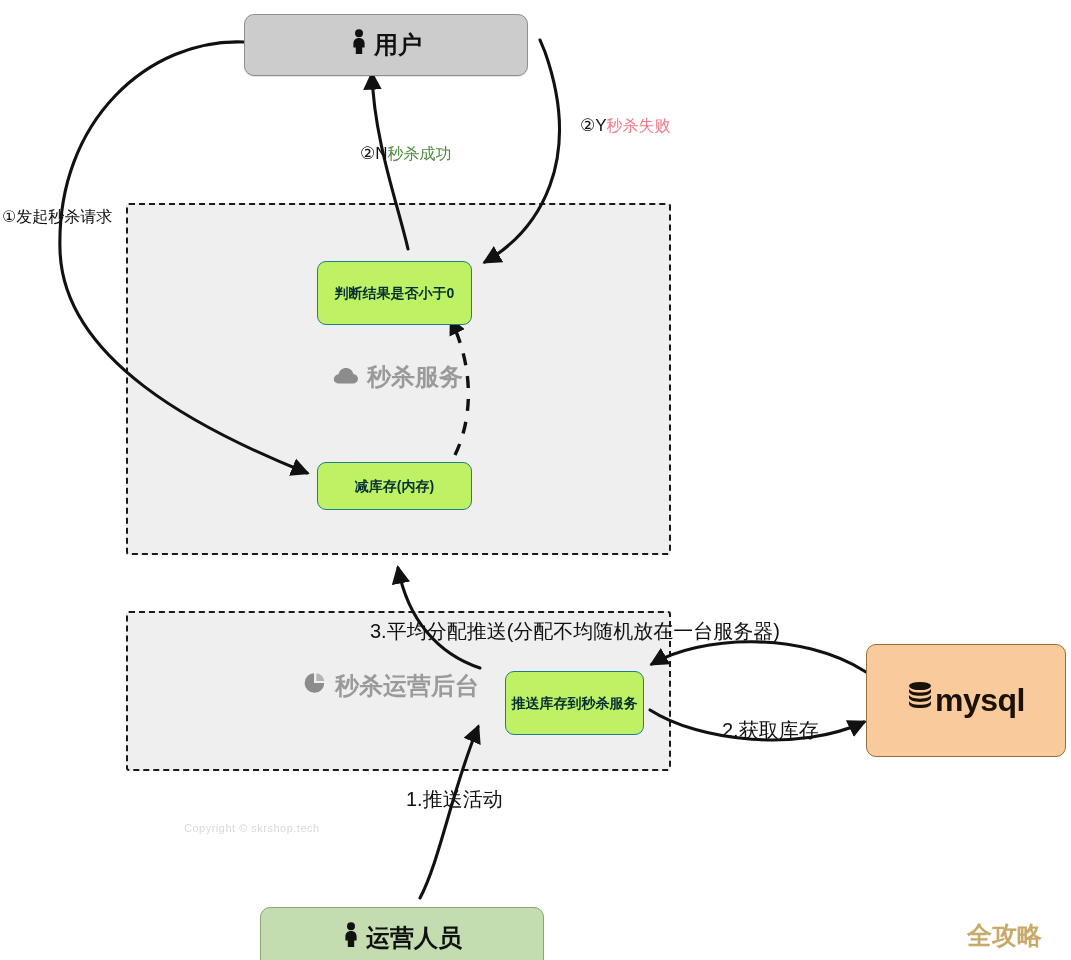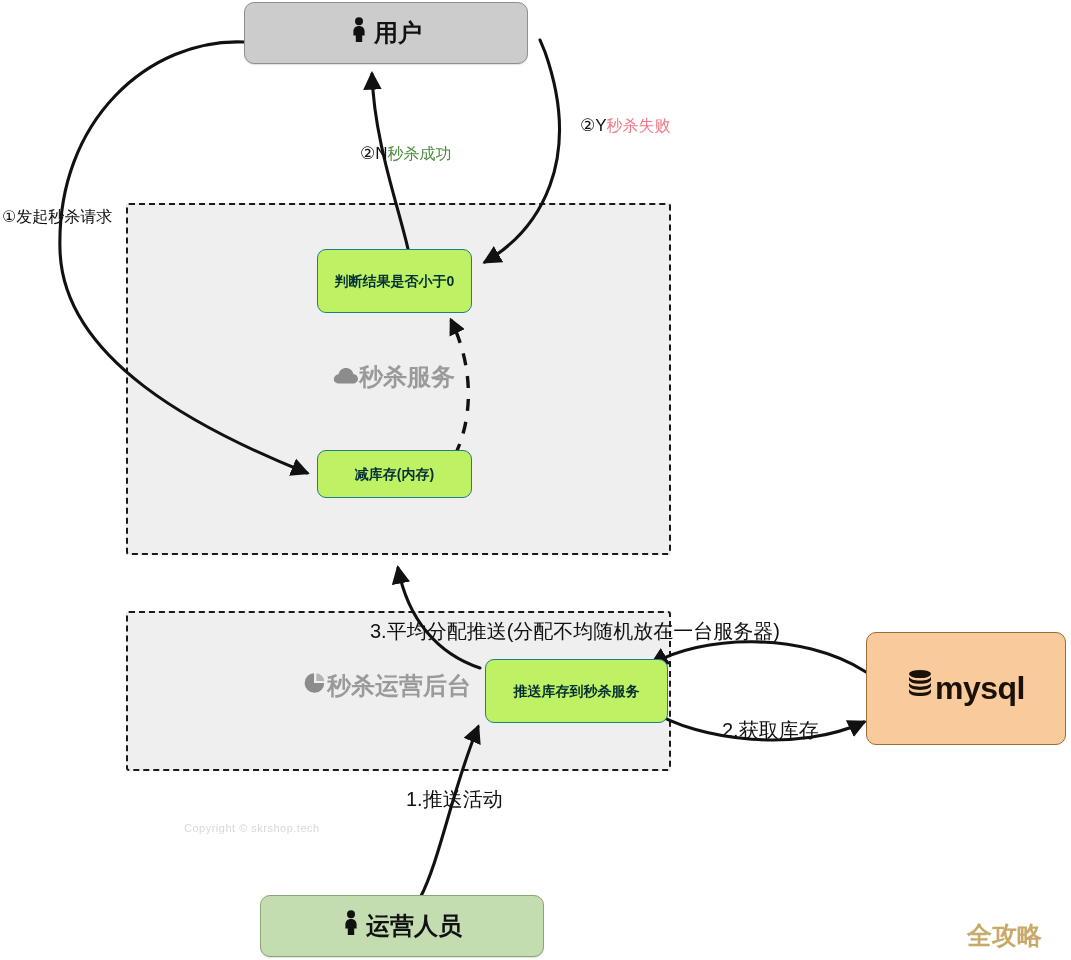--- a/index.html
+++ b/index.html
@@ -23,20 +23,21 @@
   }
   .node{
     position:absolute;
     box-sizing:border-box;
     display:flex;
     align-items:center;
     justify-content:center;
     border-radius:10px;
     text-align:center;
     line-height:1.2;
+    margin-top:12px;
   }
   .node-actor{
     background:#cccccc;
     border:1px solid #8f8f8f;
     color:#111111;
     font-size:24px;
     font-weight:600;
     box-shadow:0 1px 1px rgba(0,0,0,.12);
   }
   .node-actor-green{
@@ -68,20 +69,21 @@
     position:absolute;
     box-sizing:border-box;
     background:#efefef;
     border:2px dashed #1a1a1a;
     border-radius:3px;
   }
   .group-label{
     position:absolute;
     display:flex;
     align-items:center;
+    gap:8px;
     color:#9a9a9a;
     font-size:24px;
     font-weight:600;
     white-space:nowrap;
   }
   .edge-label{
     position:absolute;
     white-space:nowrap;
     font-size:16px;
     color:#111111;
@@ -174,21 +176,21 @@
   </div>
 
   <div class="node node-cyan" style="left:317px; top:249px; width:155px; height:64px;">
     <span>判断结果是否小于0</span>
   </div>
 
   <div class="node node-cyan" style="left:317px; top:450px; width:155px; height:48px;">
     <span>减库存(内存)</span>
   </div>
 
-  <div class="node node-cyan" style="left:485px; top:659px; width:183px; height:64px;">
+  <div class="node node-cyan" style="left:505px; top:659px; width:139px; height:64px;">
     <span>推送库存到秒杀服务</span>
   </div>
 
   <div class="node node-db" style="left:866px; top:632px; width:200px; height:113px;">
     <span class="glyph" style="margin-right:2px;">
       <svg width="26" height="30" viewBox="0 0 26 30">
         <ellipse cx="13" cy="5" rx="11" ry="4.1" fill="#1a1208"></ellipse>
         <path d="M2 7.5v3.2c0 2.3 4.9 4.1 11 4.1s11-1.8 11-4.1V7.5c0 2.3-4.9 4.1-11 4.1S2 9.8 2 7.5z" fill="#1a1208"></path>
         <path d="M2 13.6v3.2c0 2.3 4.9 4.1 11 4.1s11-1.8 11-4.1v-3.2c0 2.3-4.9 4.1-11 4.1s-11-1.8-11-4.1z" fill="#1a1208"></path>
         <path d="M2 19.7v3.2c0 2.3 4.9 4.1 11 4.1s11-1.8 11-4.1v-3.2c0 2.3-4.9 4.1-11 4.1s-11-1.8-11-4.1z" fill="#1a1208"></path>

